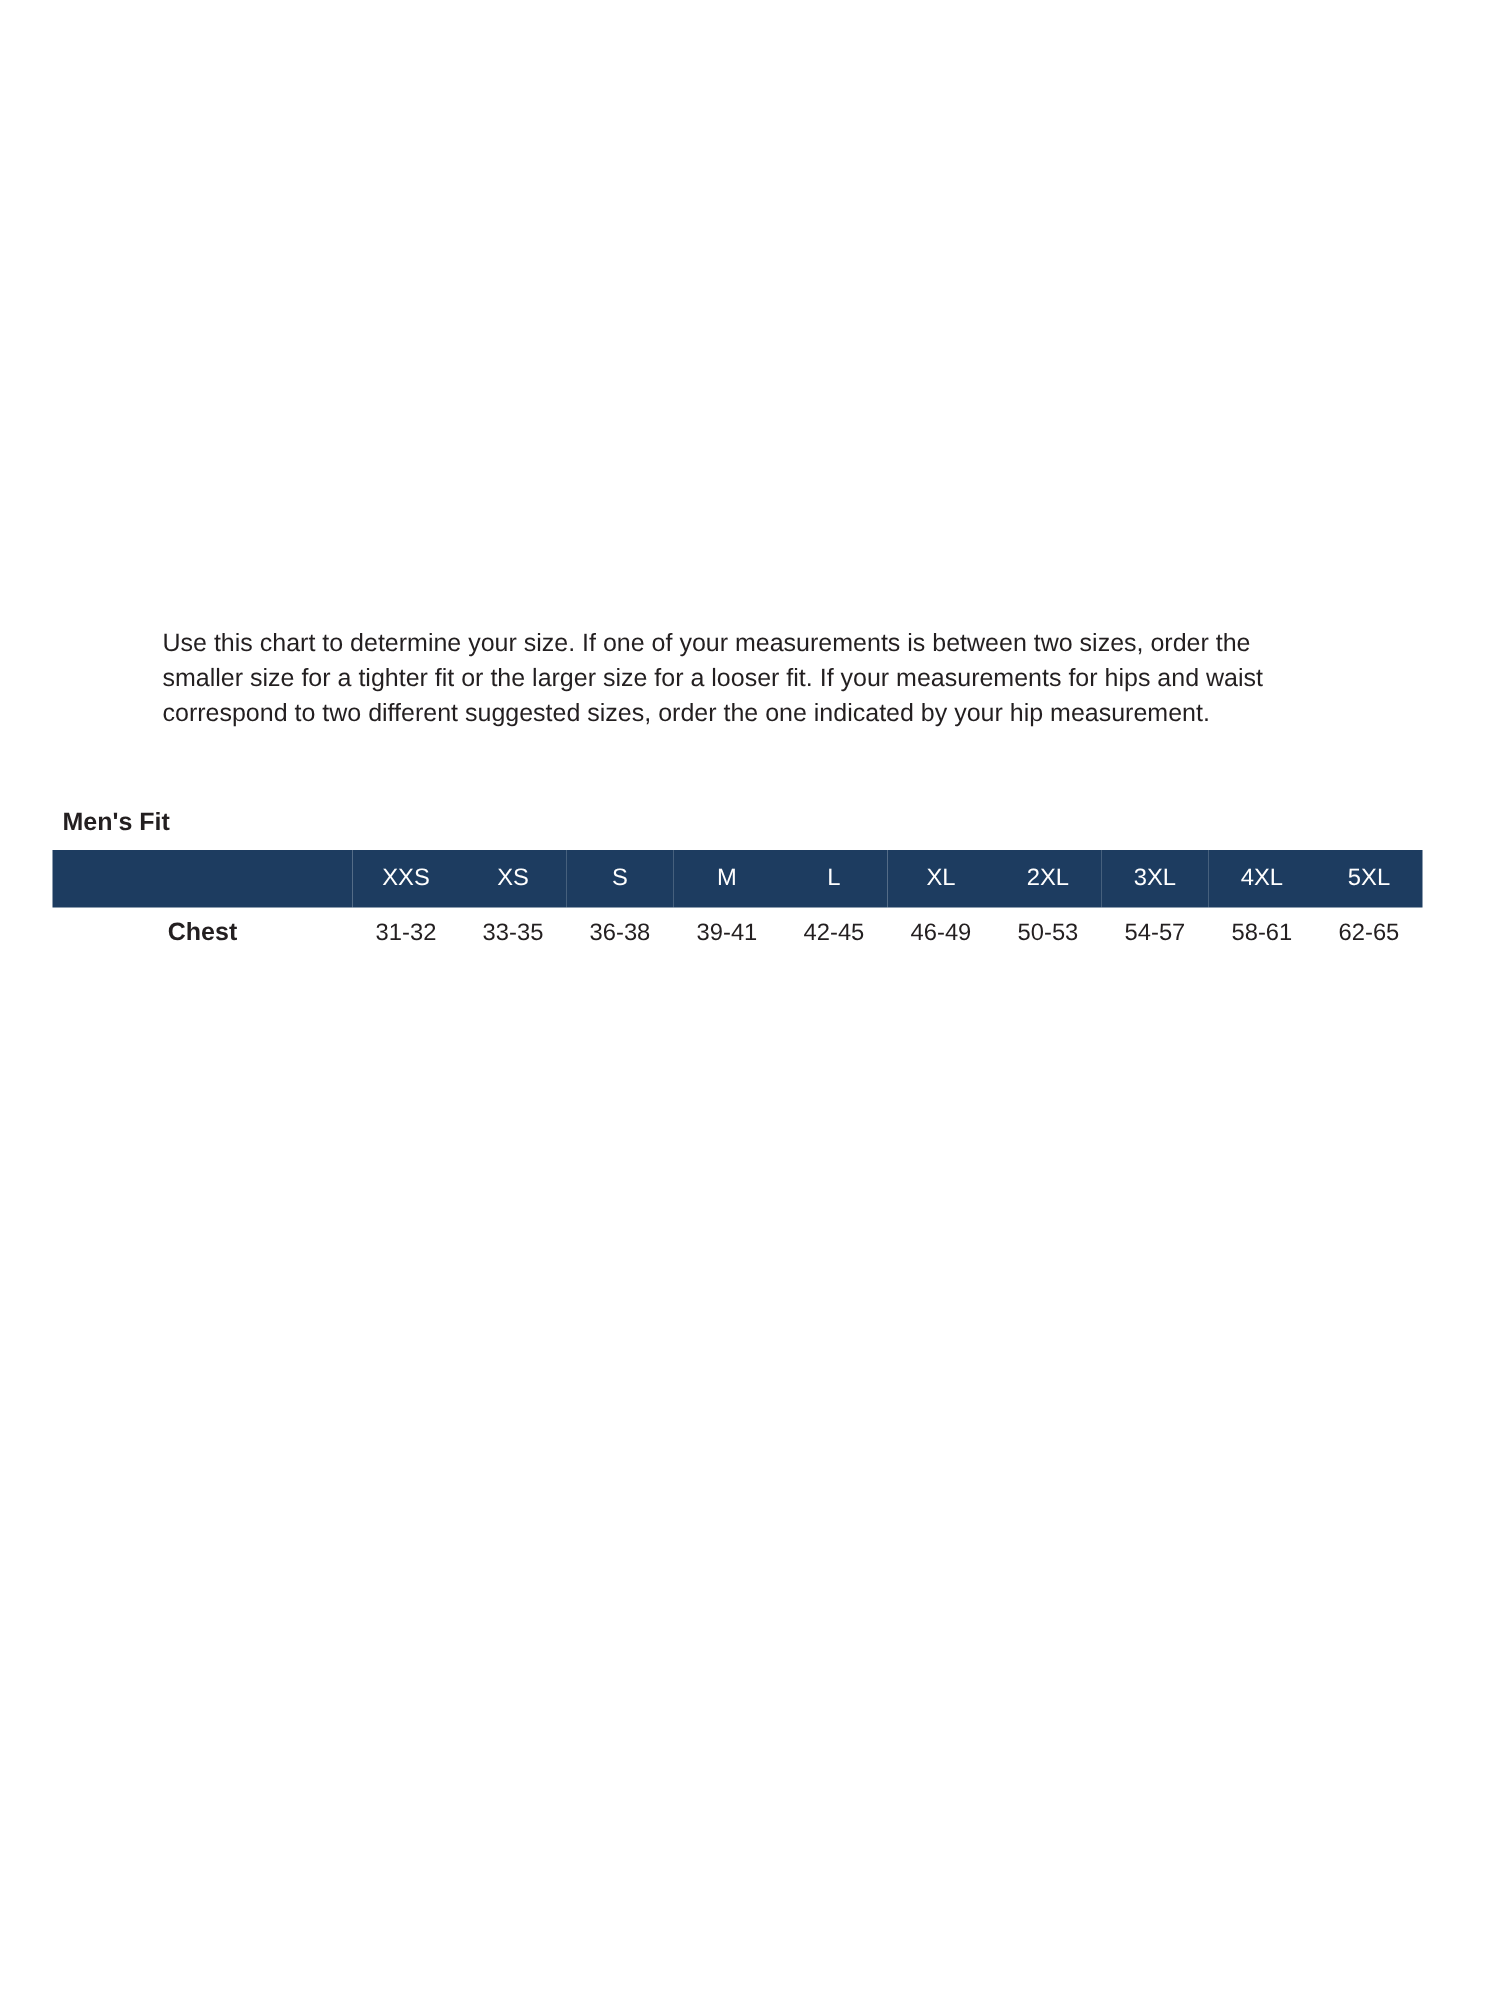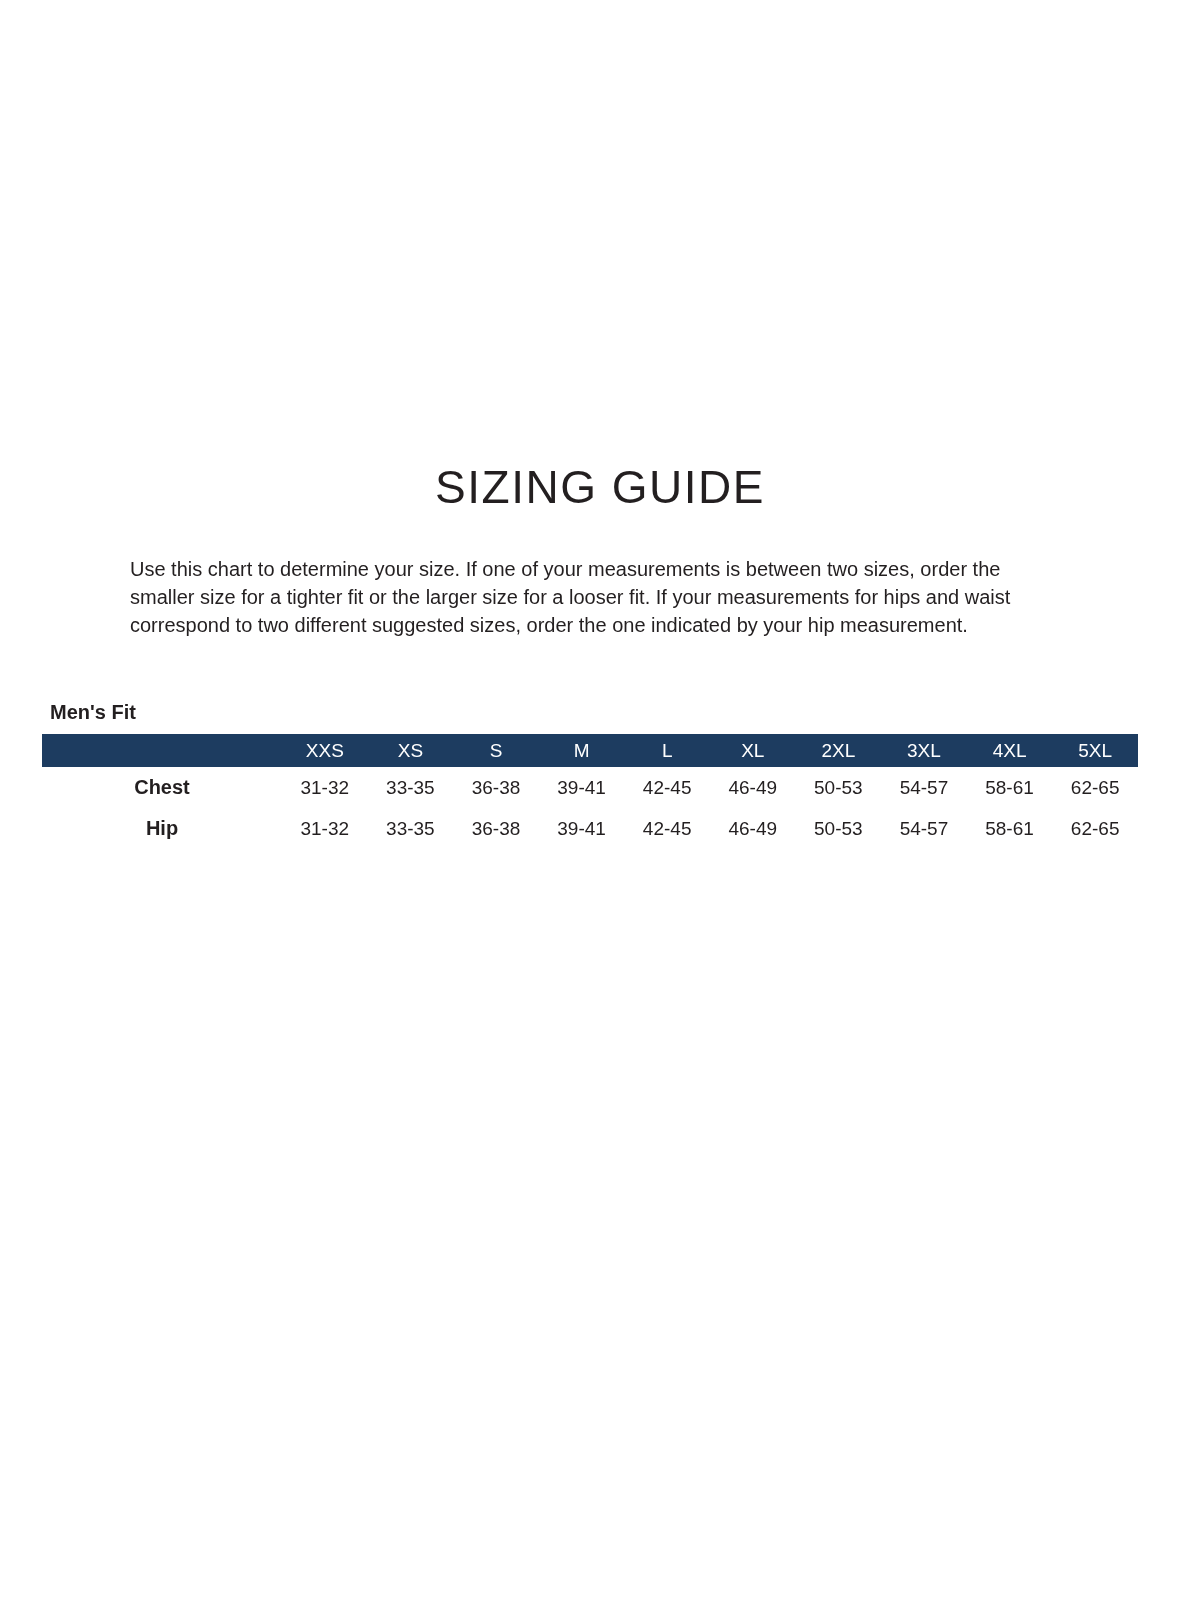--- a/index.html
+++ b/index.html
@@ -49,35 +49,34 @@
     text-align: center;
     font-size: 19px;
     vertical-align: middle;
     white-space: nowrap;
   }
 
   table.size-table thead th {
     background: var(--header-bg, #1d3c60);
     color: var(--header-text, #ffffff);
     font-weight: 400;
-    height: 33px;
+    height: 46px;
   }
 
   table.size-table tbody td { height: 41px; }
 
   table.size-table tbody tr.alt { background: var(--alt-row-bg, #efefef); }
 
   table.size-table td.row-label { font-weight: 700; font-size: 20px; }
 </style>
 </head>
 <body>
 
 <div class="page">
 
-  <h1 class="title">SIZING GUIDE</h1>
 
   <p class="intro">Use this chart to determine your size. If one of your measurements is between two sizes, order the smaller size for a tighter fit or the larger size for a looser fit. If your measurements for hips and waist correspond to two different suggested sizes, order the one indicated by your hip measurement.</p>
 
   <div class="section-label">Men's Fit</div>
 
   <table class="size-table">
     <colgroup>
       <col class="label-col">
       <col>
         <col>
@@ -112,29 +111,16 @@
         <td>33-35</td>
         <td>36-38</td>
         <td>39-41</td>
         <td>42-45</td>
         <td>46-49</td>
         <td>50-53</td>
         <td>54-57</td>
         <td>58-61</td>
         <td>62-65</td>
       </tr>
-      <tr>
-        <td class="row-label">Hip</td>
-        <td>31-32</td>
-        <td>33-35</td>
-        <td>36-38</td>
-        <td>39-41</td>
-        <td>42-45</td>
-        <td>46-49</td>
-        <td>50-53</td>
-        <td>54-57</td>
-        <td>58-61</td>
-        <td>62-65</td>
-      </tr>
     </tbody>
   </table>
 
 </div>
 
 </body></html>

